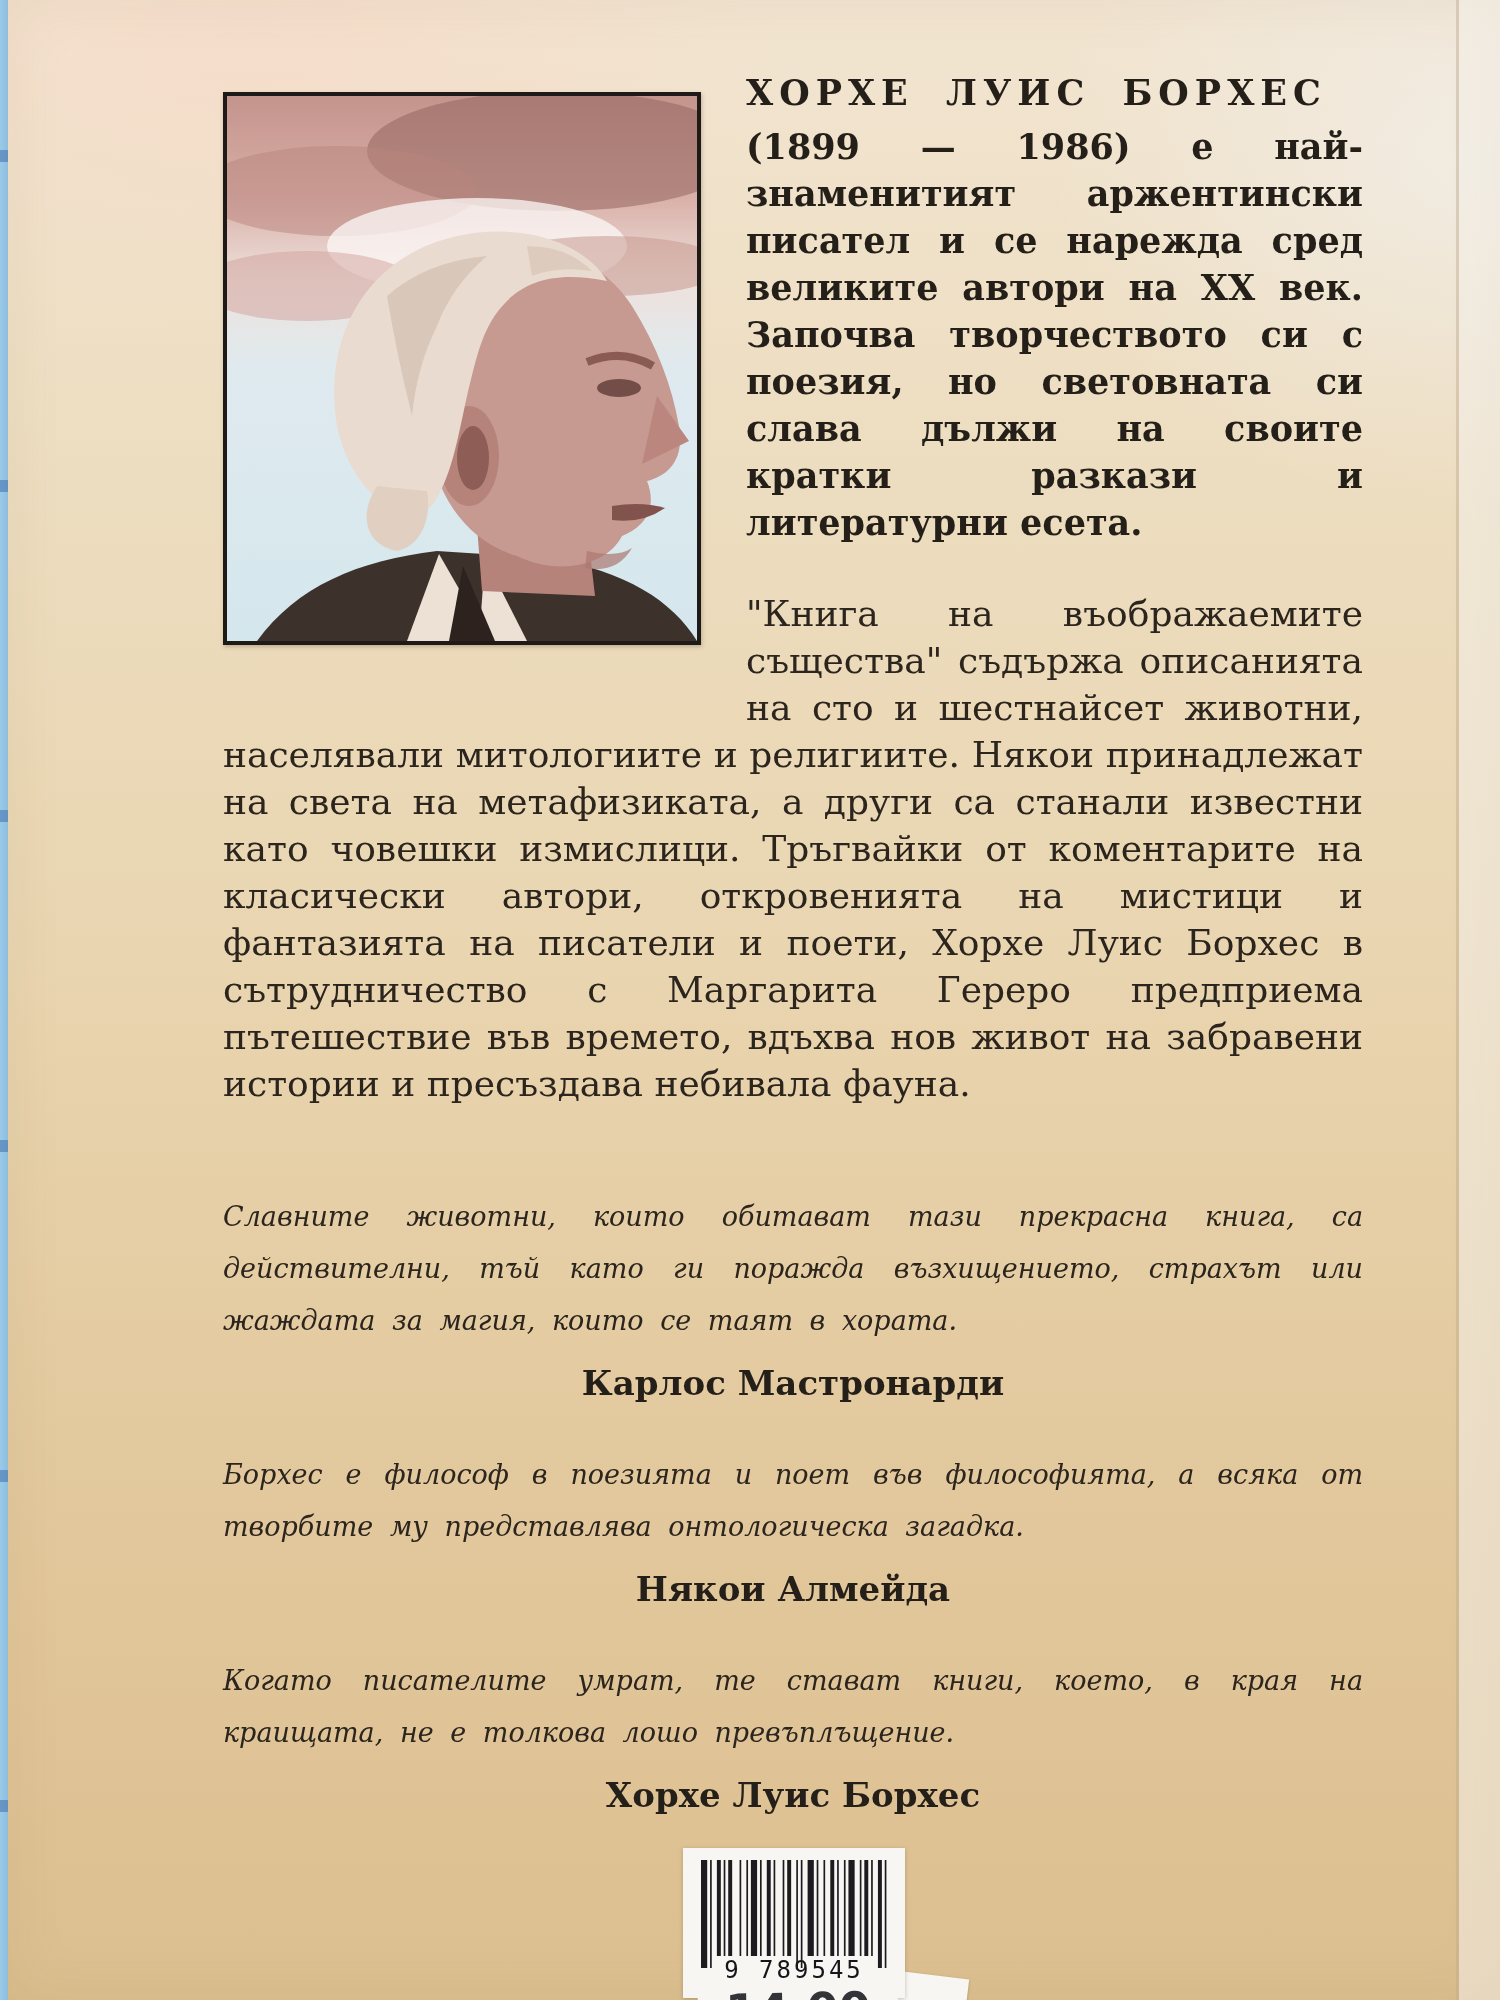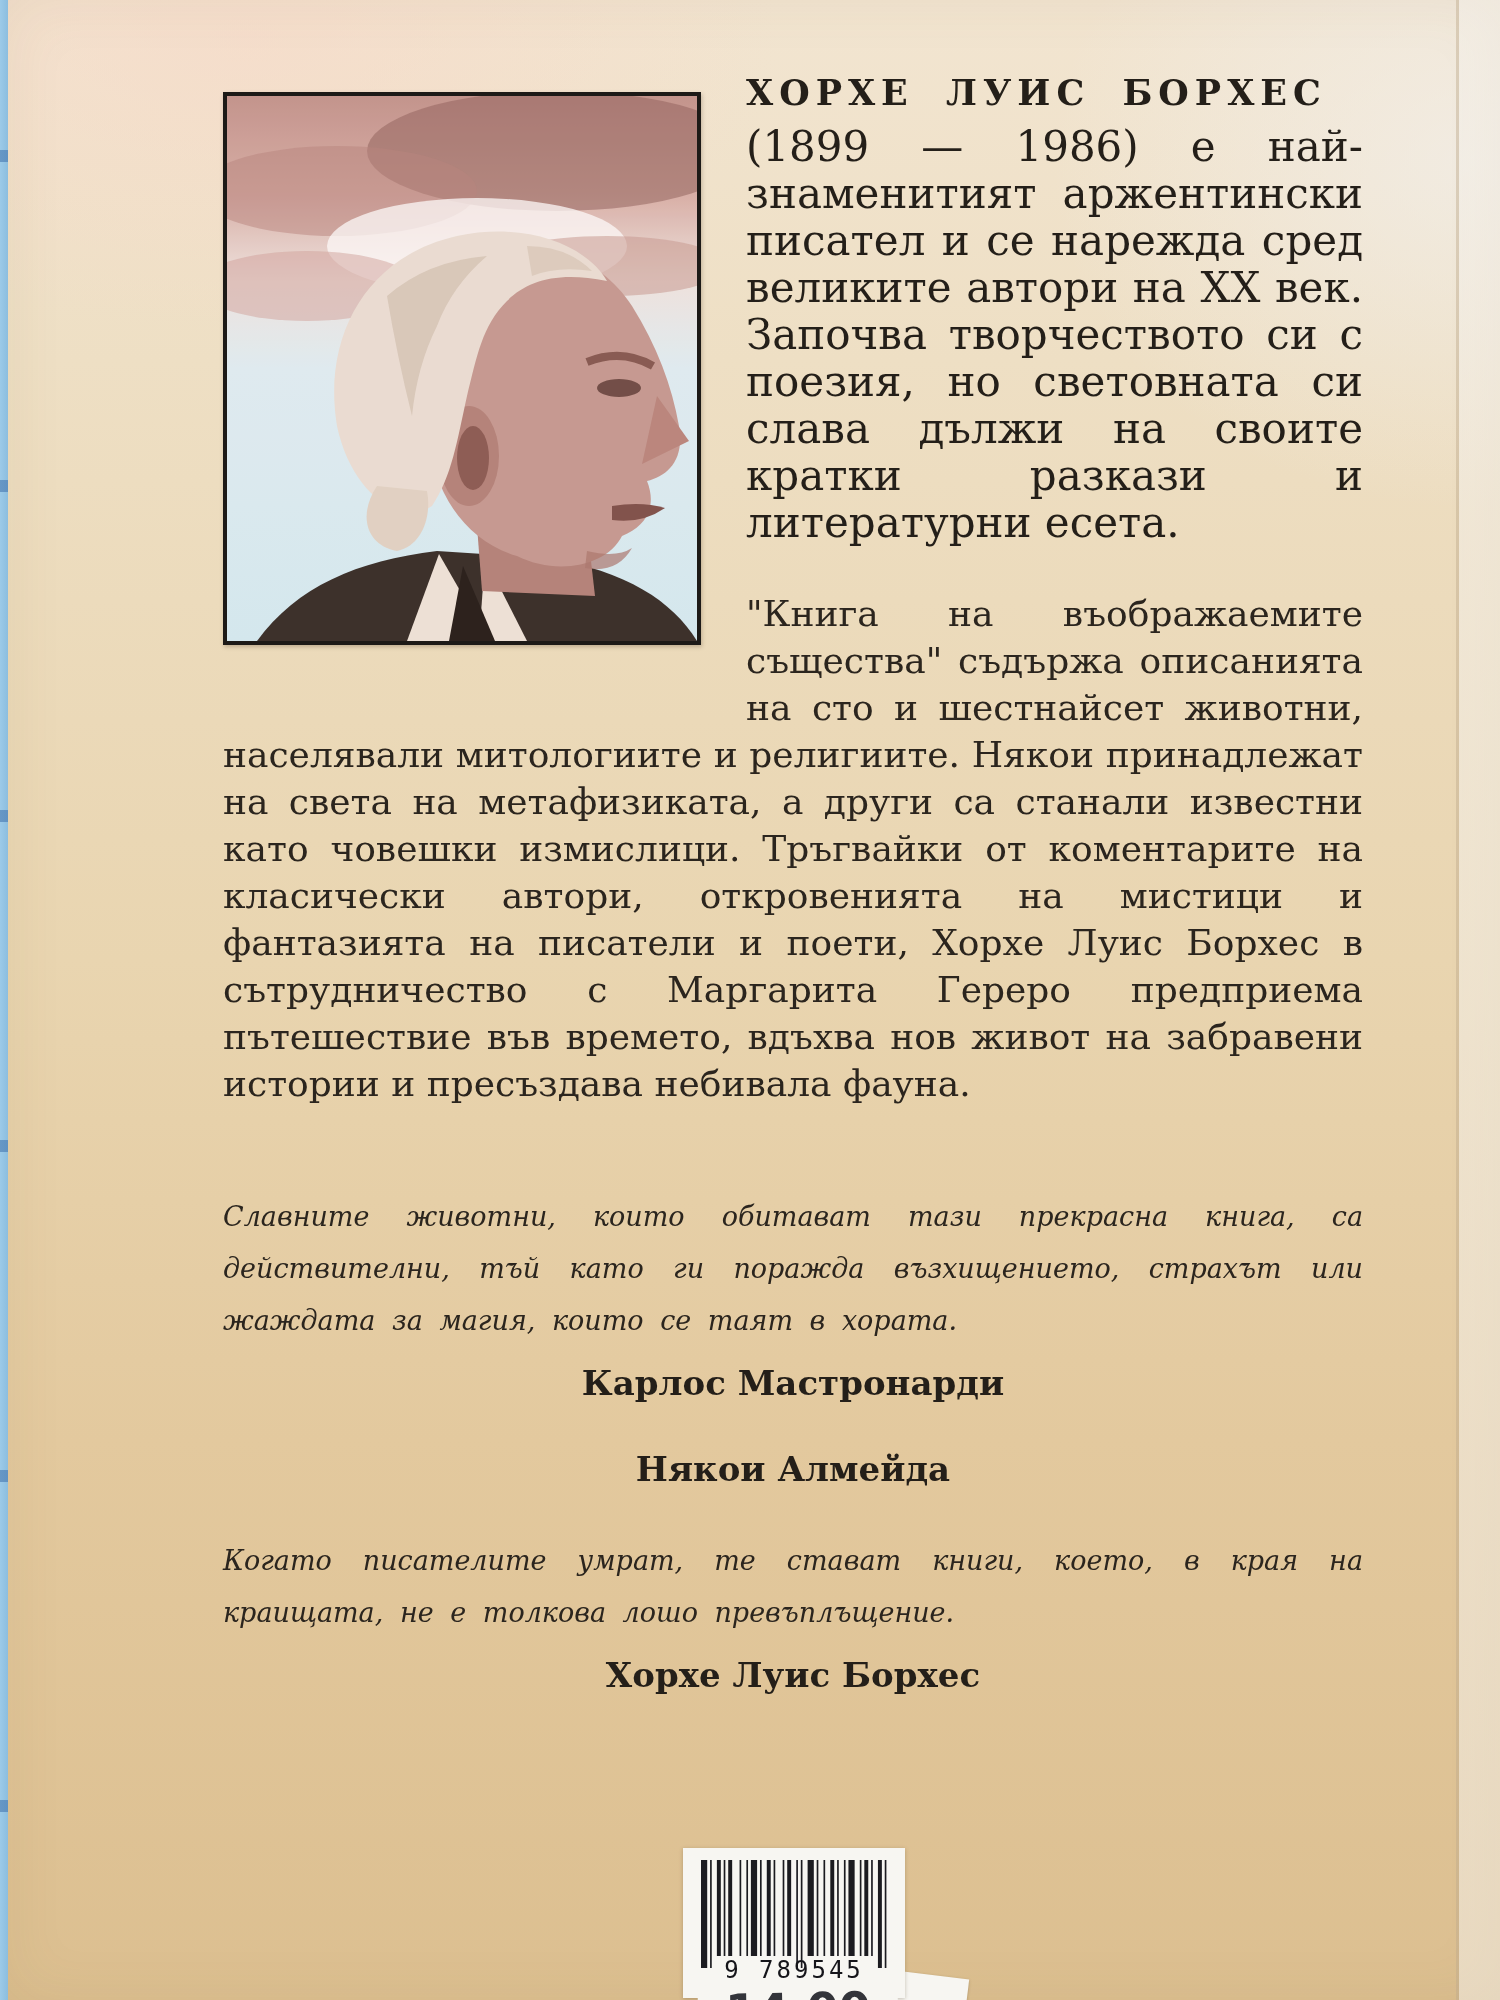--- a/index.html
+++ b/index.html
@@ -37,21 +37,21 @@
     float:left;width:470px;height:545px;border:4px solid #1d1a17;
     margin:24px 45px 42px 0;background:#dff0f6;box-shadow:1px 2px 4px rgba(60,40,20,.25);
   }
   #borges-portrait svg{display:block;width:100%;height:100%;}
   
   .author-name{
     display:block;font-size:35px;font-weight:700;letter-spacing:6px;word-spacing:14px;
     white-space:nowrap;margin:4px 0 10px 0;color:#241f19;
   }
   .bio-intro{
-    font-size:42px;font-weight:400;line-height:47px;text-align:justify;margin:0;color:#241f19;
+    font-size:35px;font-weight:700;line-height:47px;text-align:justify;margin:0;color:#241f19;
   }
   .book-description{
     font-size:36px;font-weight:400;line-height:47px;text-align:justify;margin:44px 0 0 0;color:#2b251e;
   }
   
   #quotes-section{padding-top:84px;clear:none;}
   .quote-text{
     font-size:27px;font-style:italic;line-height:52px;text-align:justify;
     word-spacing:8px;margin:0;color:#2b251e;
   }
@@ -146,20 +146,21 @@
       <span class="author-name">ХОРХЕ ЛУИС БОРХЕС</span>
       <p class="bio-intro">(1899 — 1986) е най-знаменитият аржентински писател и се нарежда сред великите автори на XX век. Започва творчеството си с поезия, но световната си слава дължи на своите кратки разкази и литературни есета.</p>
       <p class="book-description">"Книга на въображаемите същества" съдържа описанията на сто и шестнайсет животни, населявали митологиите и религиите. Някои принадлежат на света на метафизиката, а други са станали известни като човешки измислици. Тръгвайки от коментарите на класически автори, откровенията на мистици и фантазията на писатели и поети, Хорхе Луис Борхес в сътрудничество с Маргарита Гереро предприема пътешествие във времето, вдъхва нов живот на забравени истории и пресъздава небивала фауна.</p>
 
       <div id="quotes-section">
         <div>
           <p class="quote-text">Славните животни, които обитават тази прекрасна книга, са действителни, тъй като ги поражда възхищението, страхът или жаждата за магия, които се таят в хората.</p>
           <span class="quote-author">Карлос Мастронарди</span>
         </div>
         <div>
+          <p class="quote-text">Борхес е философ в поезията и поет във философията, а всяка от творбите му представлява онтологическа загадка.</p>
           <span class="quote-author">Някои Алмейда</span>
         </div>
         <div>
           <p class="quote-text">Когато писателите умрат, те стават книги, което, в края на краищата, не е толкова лошо превъплъщение.</p>
           <span class="quote-author">Хорхе Луис Борхес</span>
         </div>
       </div>
     </div>
 
     <div id="price-sticker-backing"></div>

